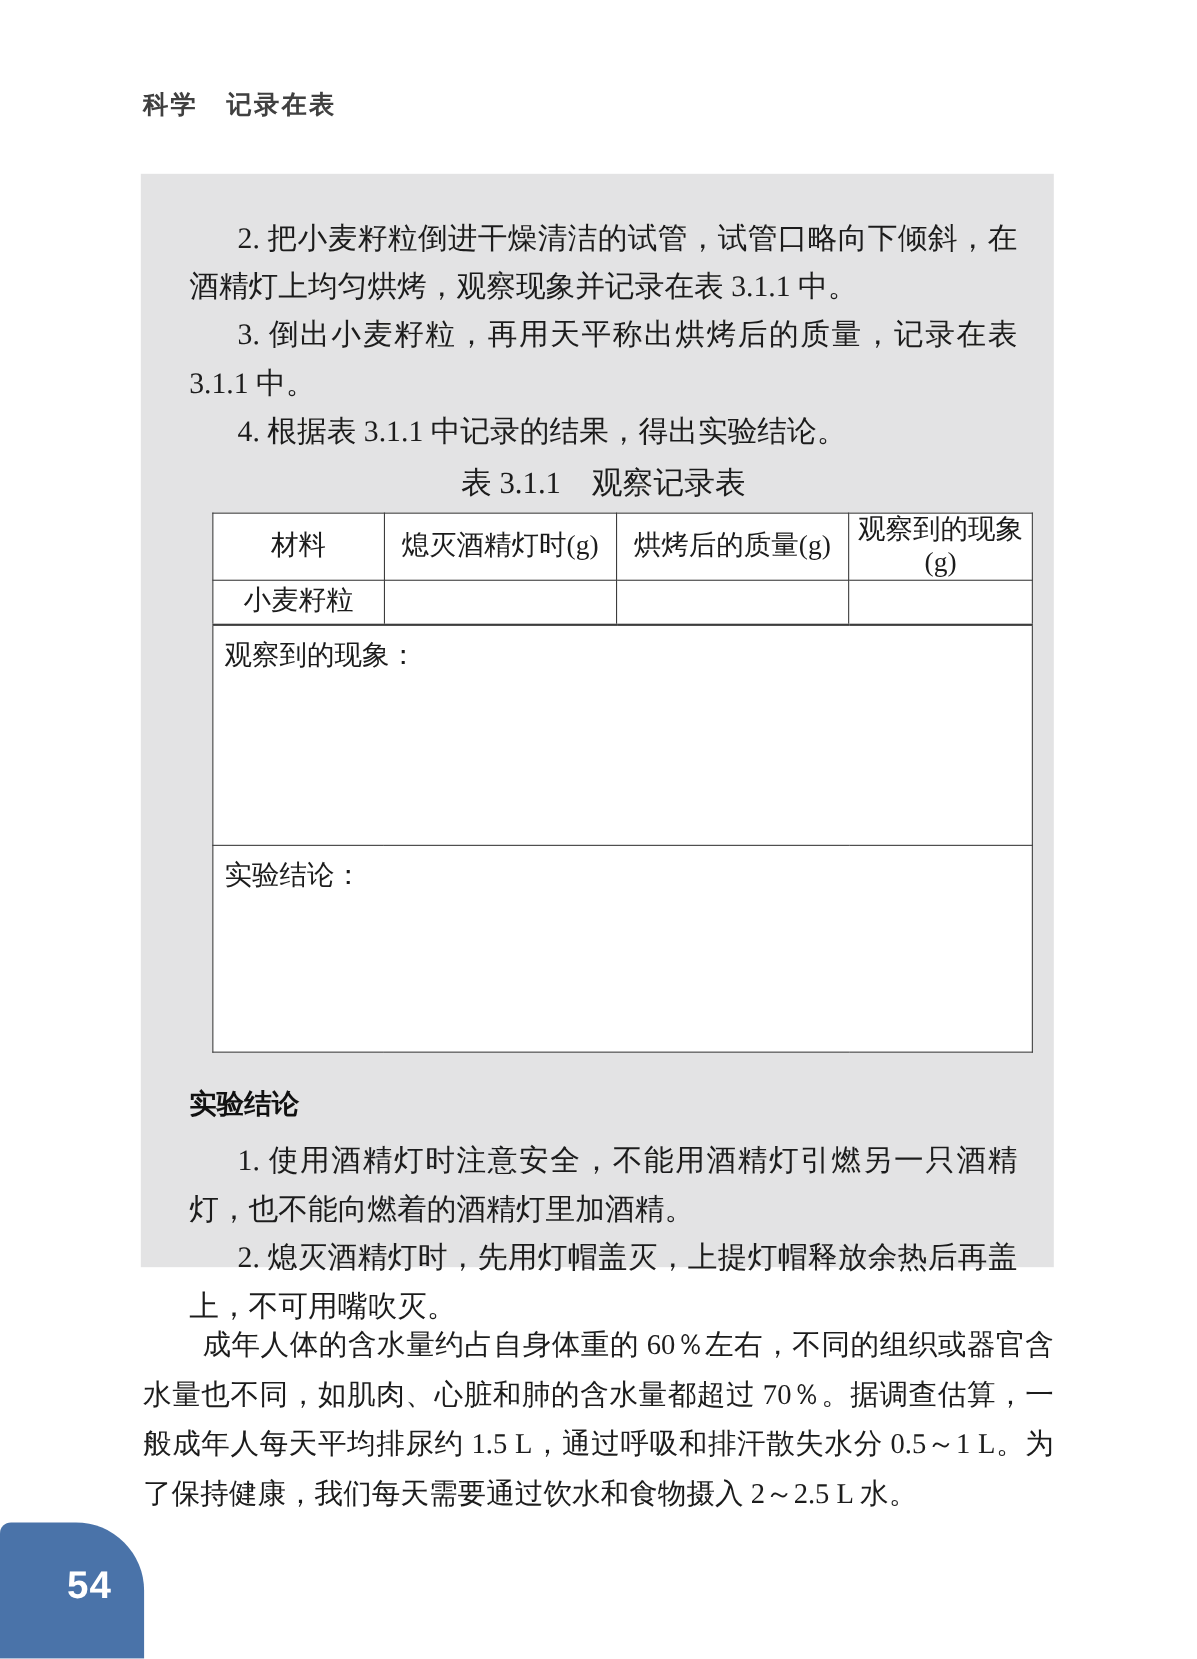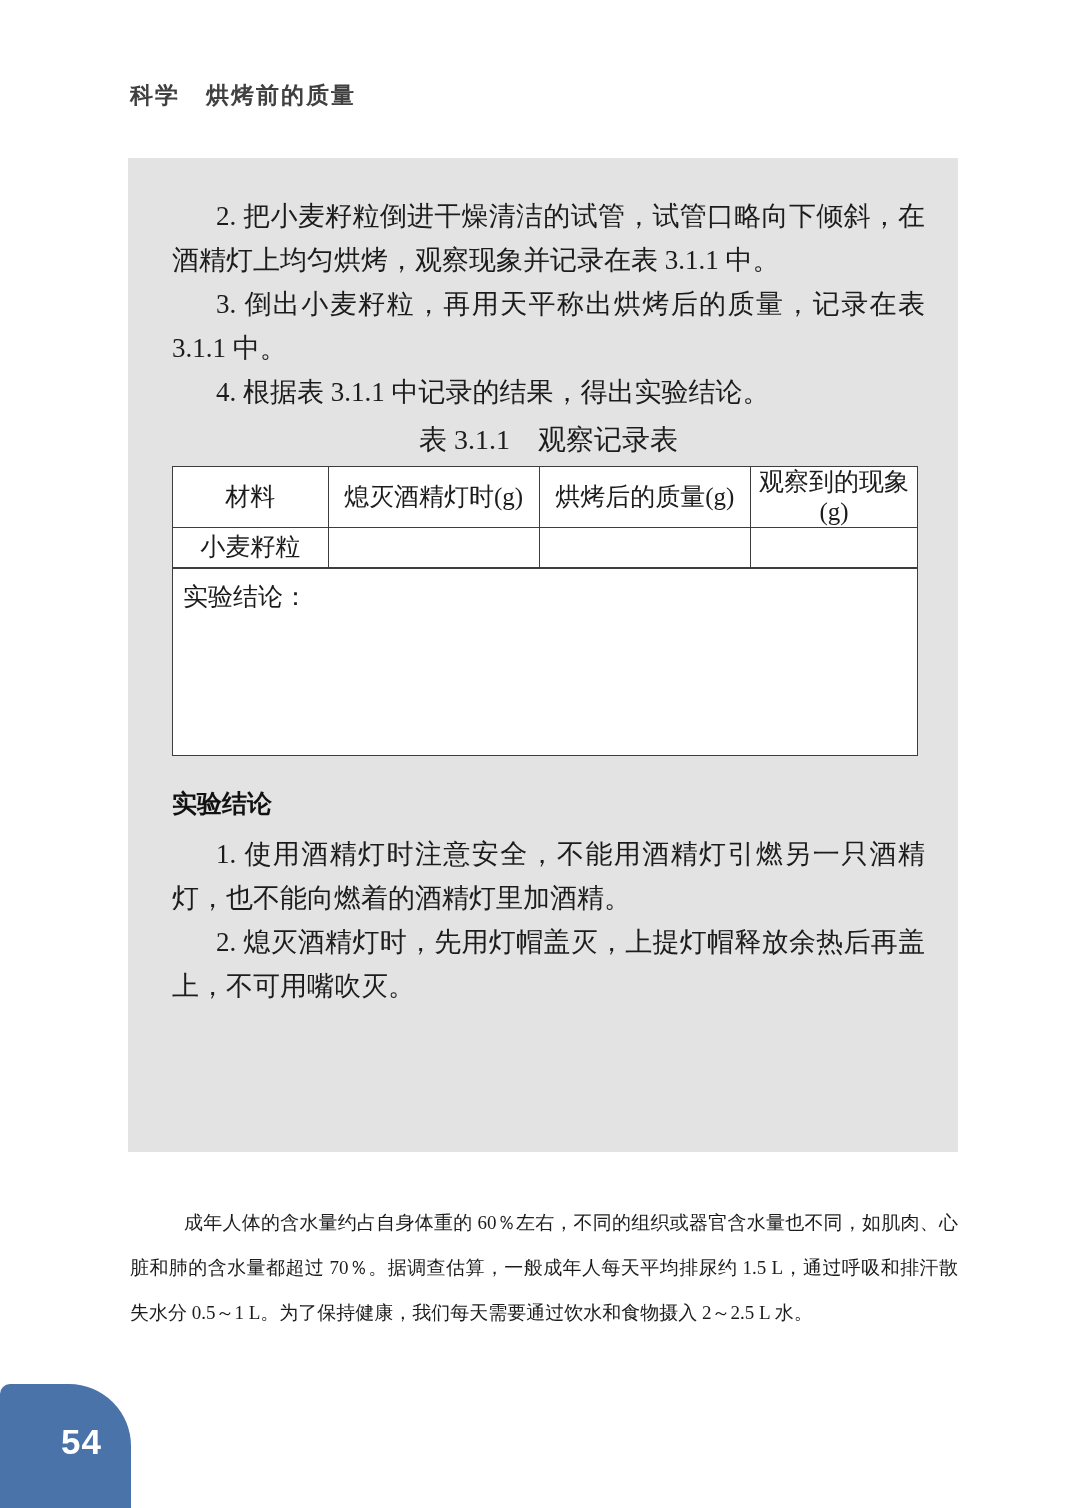--- a/index.html
+++ b/index.html
@@ -50,20 +50,21 @@
     font-size: 28px;
     line-height: 32px;
     margin: 10px 0 10px;
   }
 
   table.record-table {
     width: 746px;
     border-collapse: collapse;
     table-layout: fixed;
     background: #ffffff;
+    margin-left: 21px;
   }
   .record-table th, .record-table td {
     border: 1px solid #3d3d3d;
     font-weight: normal;
     font-size: 25px;
     line-height: 30px;
   }
   .record-table .head-row th { height: 51px; text-align: center; }
   .record-table .data-row td { height: 40px; text-align: center; border-bottom-width: 2px; }
   .record-table .fill-row td {
@@ -82,21 +83,21 @@
     color: #111111;
     margin: 30px 0 12px;
   }
 
   
   .body-para {
     position: absolute;
     left: 130px;
     top: 1200px;
     width: 828px;
-    font-size: 19px;
+    font-size: 26px;
     line-height: 45px;
     text-indent: 54px;
     text-align: justify;
   }
 
   
   .page-number-box {
     position: absolute;
     left: 0;
     bottom: 0;
@@ -117,21 +118,21 @@
     letter-spacing: 1px;
   }
 </style>
 </head>
 <body>
 
 <div class="page">
 
   <header class="running-head">
     <span>科学</span>
-    <span>烘烤前的质量</span>
+    <span>记录在表</span>
   </header>
 
   <section class="activity-panel">
 
     <p class="step">2. 把小麦籽粒倒进干燥清洁的试管，试管口略向下倾斜，在酒精灯上均匀烘烤，观察现象并记录在表 3.1.1 中。</p>
     <p class="step">3. 倒出小麦籽粒，再用天平称出烘烤后的质量，记录在表 3.1.1 中。</p>
     <p class="step">4. 根据表 3.1.1 中记录的结果，得出实验结论。</p>
 
     <div class="table-caption">表 3.1.1　观察记录表</div>
 
@@ -148,20 +149,23 @@
           <th>熄灭酒精灯时(g)</th>
           <th>烘烤后的质量(g)</th>
           <th>观察到的现象(g)</th>
         </tr>
         <tr class="data-row">
           <td>小麦籽粒</td>
           <td></td>
           <td></td>
           <td></td>
         </tr>
+        <tr class="fill-row obs-row">
+          <td colspan="4">观察到的现象：</td>
+        </tr>
         <tr class="fill-row concl-row">
           <td colspan="4">实验结论：</td>
         </tr>
       </tbody>
     </table>
 
     <h3 class="safety-title">实验结论</h3>
     <p class="step">1. 使用酒精灯时注意安全，不能用酒精灯引燃另一只酒精灯，也不能向燃着的酒精灯里加酒精。</p>
     <p class="step">2. 熄灭酒精灯时，先用灯帽盖灭，上提灯帽释放余热后再盖上，不可用嘴吹灭。</p>
 

